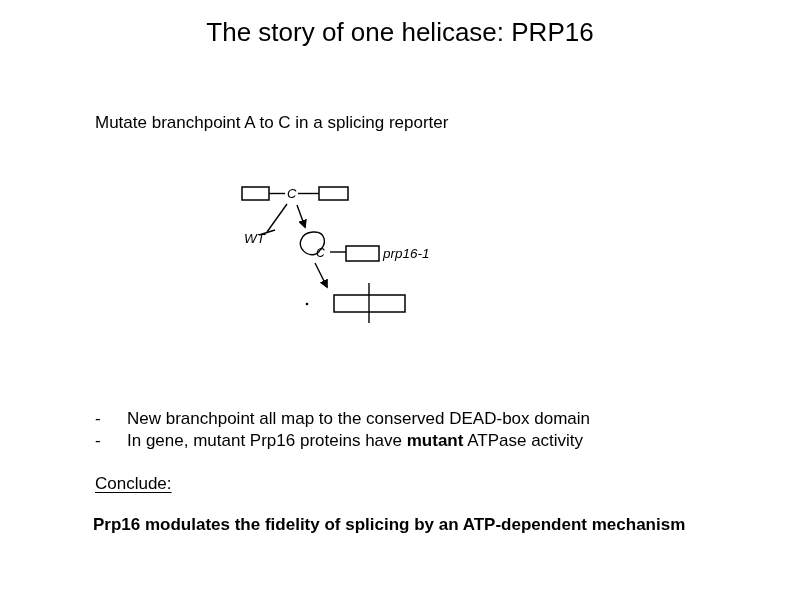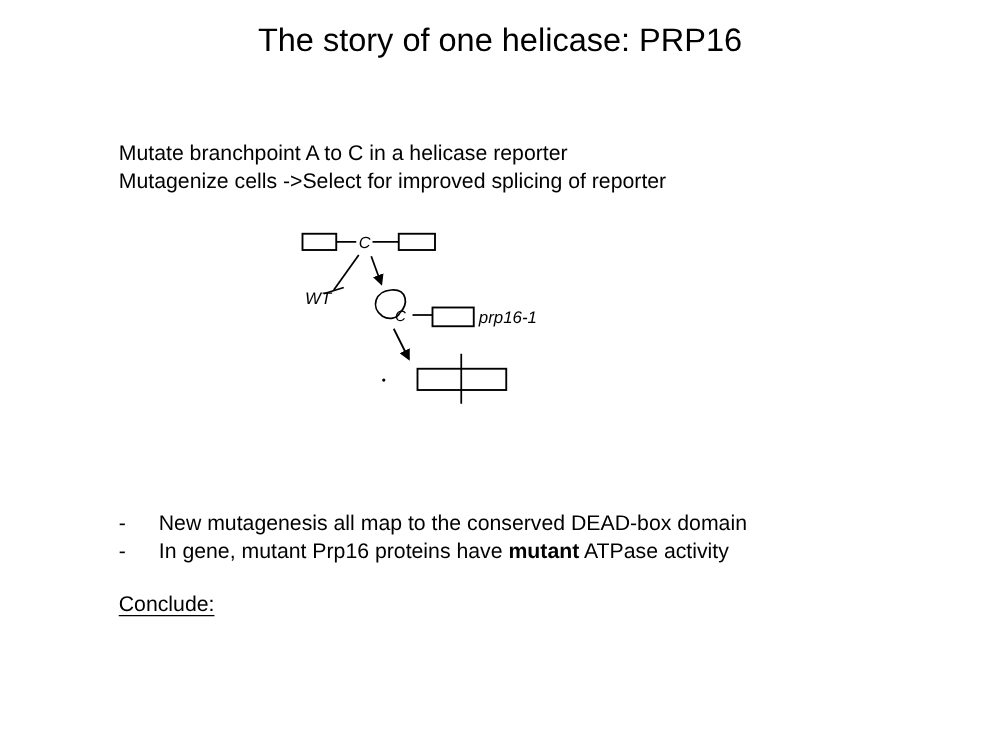--- a/index.html
+++ b/index.html
@@ -59,22 +59,21 @@
   }
 </style>
 </head>
 <body>
 
 <div class="slide">
 
   <div class="title">The story of one helicase: PRP16</div>
 
 
-  <div class="t" style="top: 112px;">Mutate branchpoint A to C in a helicase reporter</div>
-  <div class="t" style="top: 134px;">Mutagenize cells -&gt;Select for improved splicing of reporter</div>
+  <div class="t" style="top: 112px;">Mutate branchpoint A to C in a splicing reporter</div>
 
   <svg class="diagram-svg" viewBox="0 0 800 600" aria-hidden="true">
     <defs>
       <marker id="ah" viewBox="0 0 10 10" refX="8" refY="5" markerWidth="9" markerHeight="9" markerUnits="userSpaceOnUse" orient="auto">
         <path d="M0,0 L10,5 L0,10 z" fill="#000000"></path>
       </marker>
     </defs>
 
     <rect class="bx" x="242" y="187" width="27" height="13"></rect>
     <line class="ln" x1="269" y1="193.5" x2="285" y2="193.5"></line>
@@ -97,24 +96,25 @@
     <line class="ln" x1="315" y1="263" x2="327" y2="287" marker-end="url(#ah)"></line>
     <circle cx="307" cy="304" r="1.3" fill="#000000"></circle>
 
     <rect class="bx" x="334" y="295" width="71" height="17"></rect>
     <line class="ln" x1="369" y1="283" x2="369" y2="323"></line>
   </svg>
 
 
   <div class="t bullet" style="top: 408px;">
     <span class="dash">-</span>
-      <span>New mutagenesis all map to the conserved DEAD-box domain</span>
+      <span>New branchpoint all map to the conserved DEAD-box domain</span>
   </div>
 
   <div class="t bullet" style="top: 430px;">
     <span class="dash">-</span>
       <span><span>In gene, mutant Prp16 proteins have </span><span class="b">mutant</span><span> ATPase activity</span></span>
   </div>
 
   <div class="t u" style="top: 473px;">Conclude:</div>
 
+  <div class="t b" style="top: 514px; left: 93px;">Prp16 modulates the fidelity of splicing by an ATP-dependent mechanism</div>
 
 </div>
 
 </body></html>

